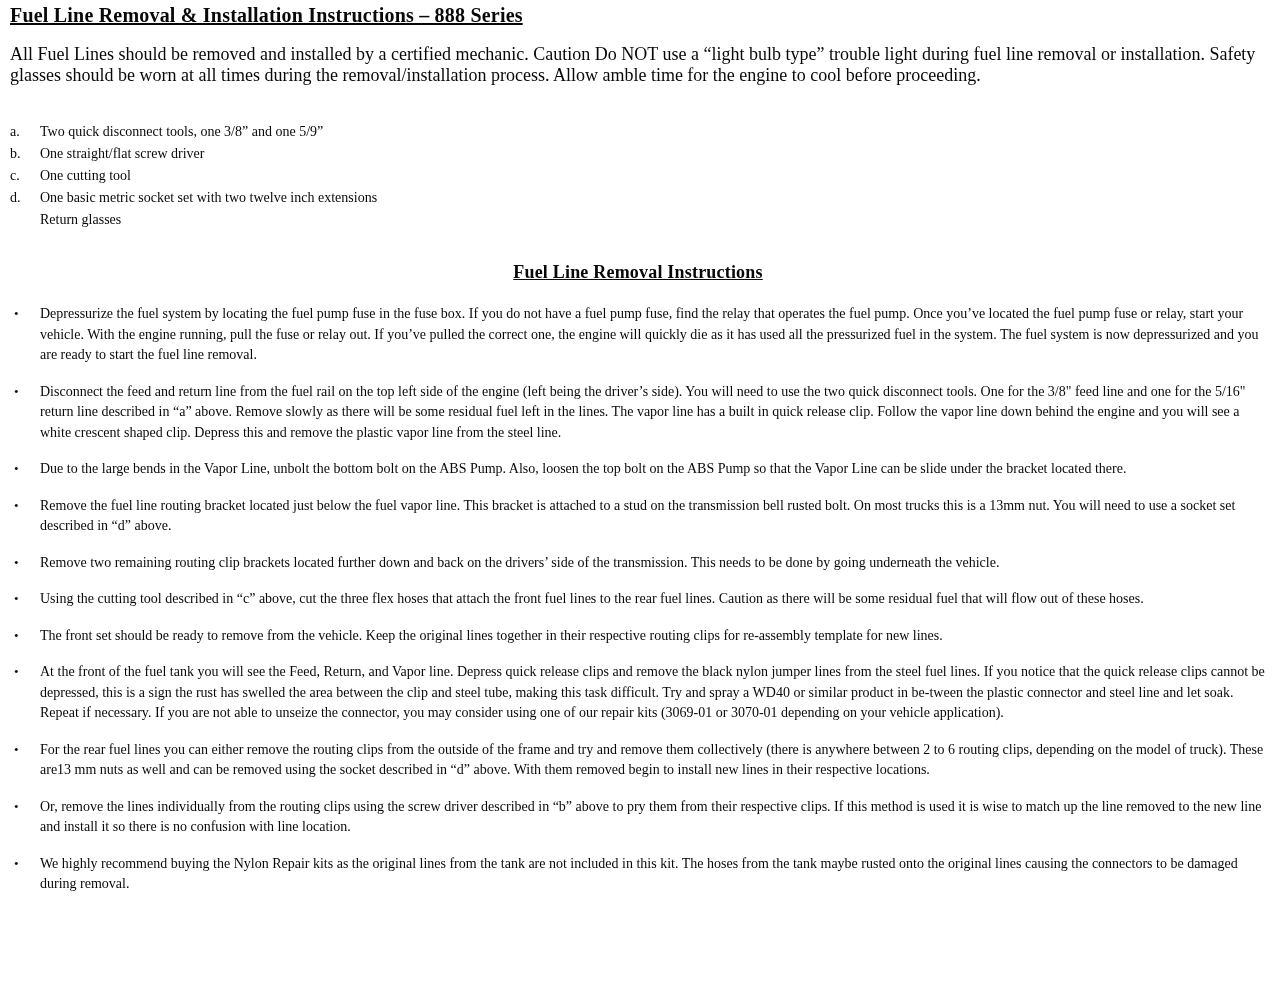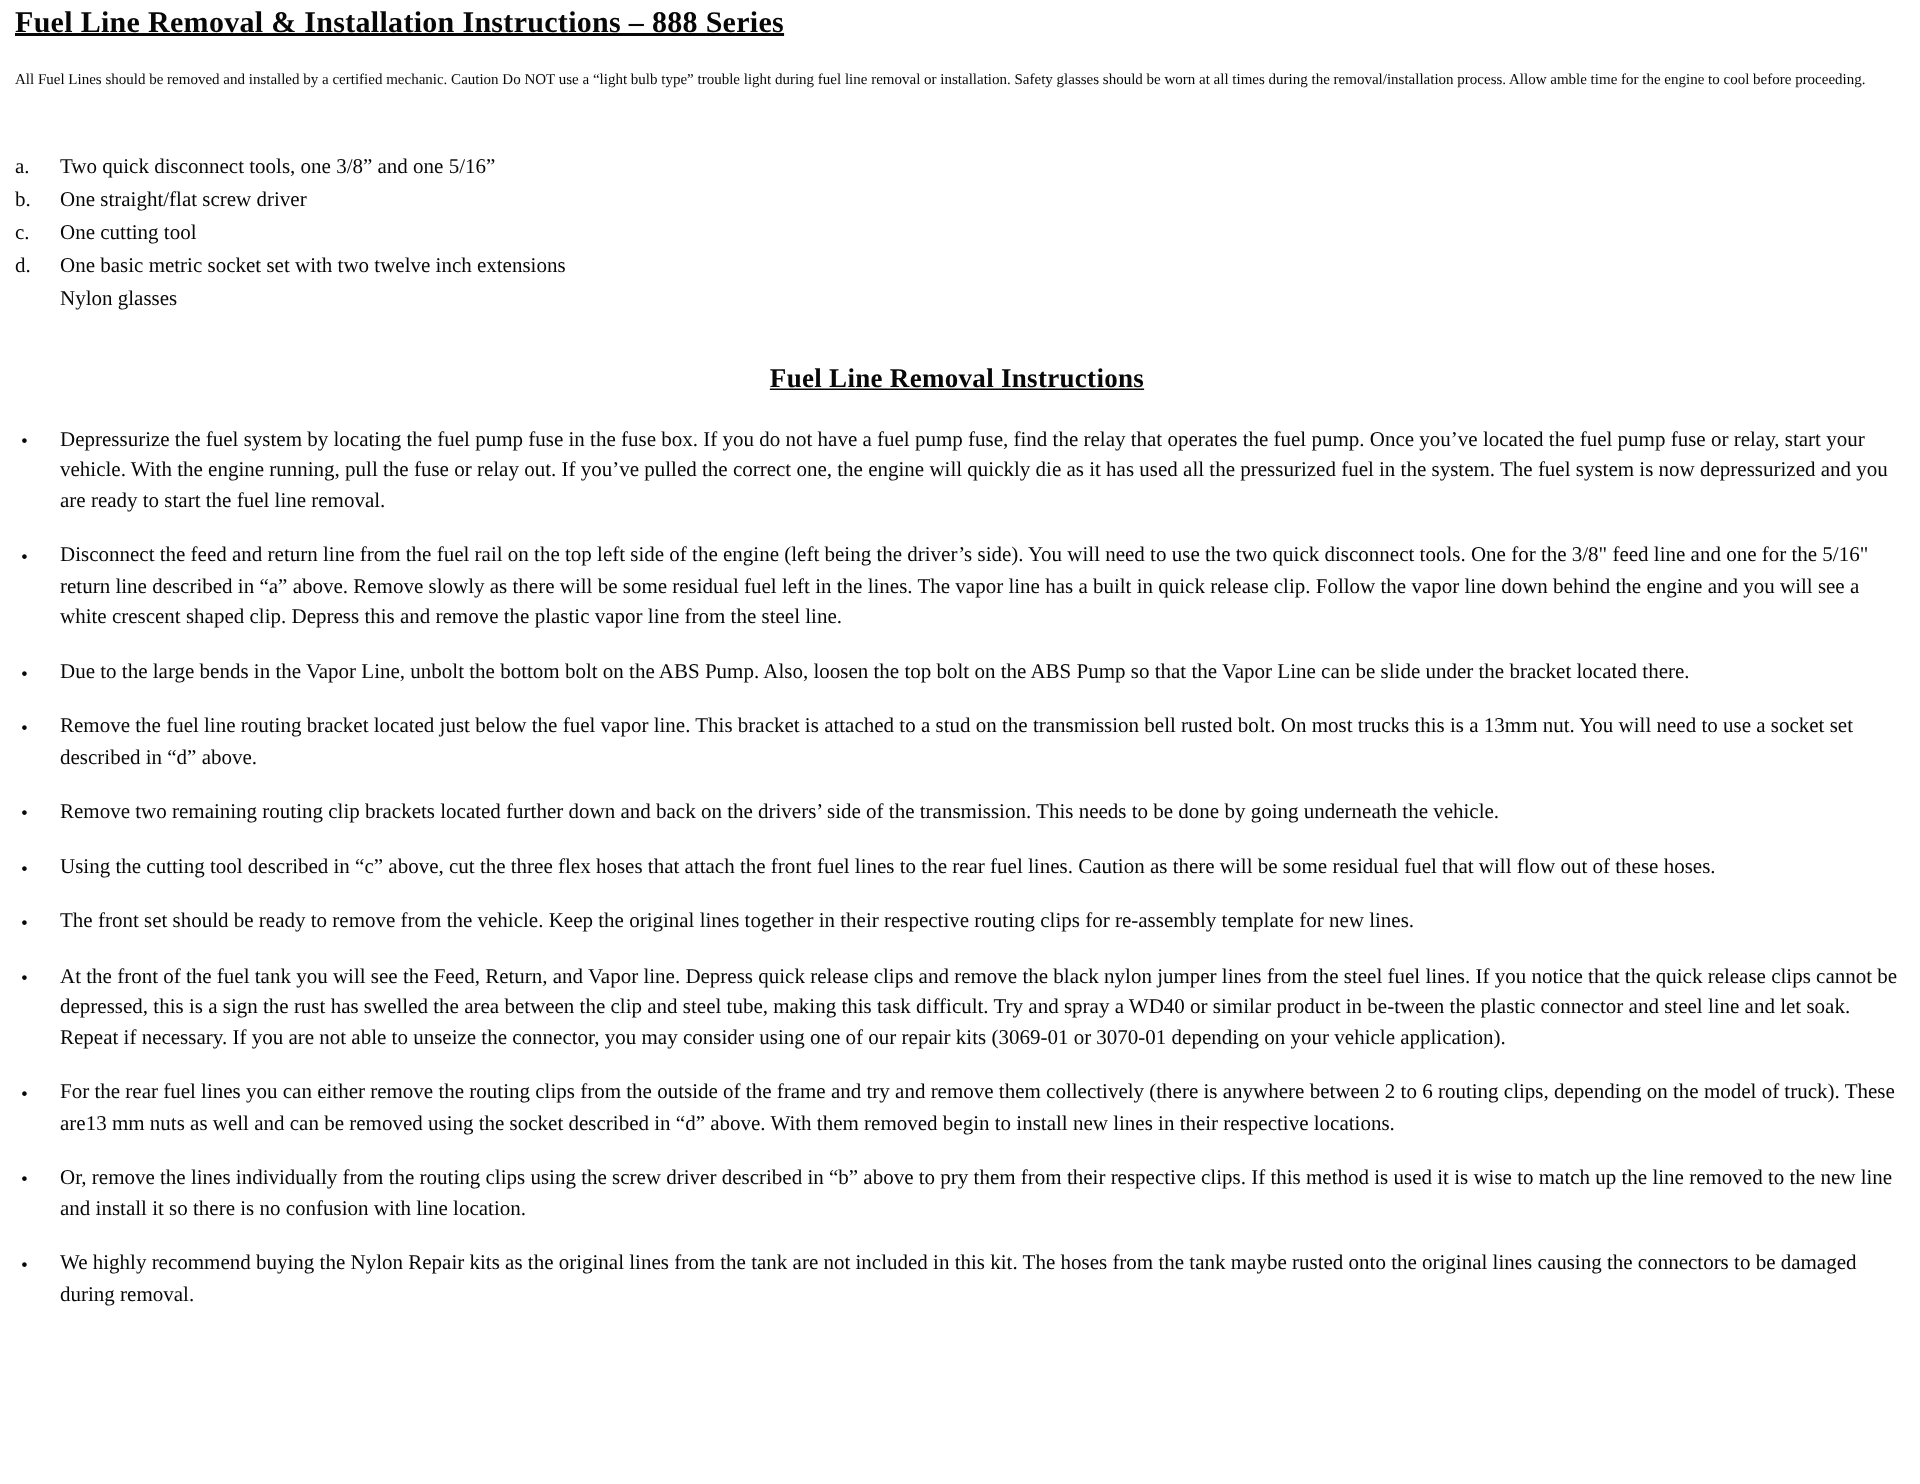--- a/index.html
+++ b/index.html
@@ -19,21 +19,21 @@
     overflow: hidden;
   }
   .doc-title {
     font-size: 20px;
     font-weight: bold;
     text-decoration: underline;
     margin: 2px 0 0 0;
     letter-spacing: 0.2px;
   }
   .intro-par {
-    font-size: 10px;
+    font-size: 18px;
     line-height: 20.5px;
     margin: 17px 0 12px 0;
     max-width: 1248px;
   }
   .tools-intro {
     font-size: 14px;
     line-height: 20.5px;
     margin: 17px 0 0 0;
   }
   .tool-list {
@@ -88,37 +88,37 @@
 <div class="page">
 
   <h1 class="doc-title">Fuel Line Removal &amp; Installation Instructions – 888 Series</h1>
 
   <p class="intro-par">All Fuel Lines should be removed and installed by a certified mechanic. Caution Do NOT use a “light bulb type” trouble light during fuel line removal or installation. Safety glasses should be worn at all times during the removal/installation process. Allow amble time for the engine to cool before proceeding.</p>
 
 
   <div class="tool-list">
     <div class="tool-row">
       <span class="tool-marker">a.</span>
-      <span class="tool-text">Two quick disconnect tools, one 3/8” and one 5/16”</span>
+      <span class="tool-text">Two quick disconnect tools, one 3/8” and one 5/9”</span>
     </div>
     <div class="tool-row">
       <span class="tool-marker">b.</span>
       <span class="tool-text">One straight/flat screw driver</span>
     </div>
     <div class="tool-row">
       <span class="tool-marker">c.</span>
       <span class="tool-text">One cutting tool</span>
     </div>
     <div class="tool-row">
       <span class="tool-marker">d.</span>
       <span class="tool-text">One basic metric socket set with two twelve inch extensions</span>
     </div>
     <div class="tool-row">
       <span class="tool-marker"></span>
-      <span class="tool-text">Nylon glasses</span>
+      <span class="tool-text">Return glasses</span>
     </div>
   </div>
 
   <h2 class="section-heading">Fuel Line Removal Instructions</h2>
 
   <ul class="steps">
     <li class="step">
       <span class="step-bullet">•</span>
       <span class="step-text">Depressurize the fuel system by locating the fuel pump fuse in the fuse box. If you do not have a fuel pump fuse, find the relay that operates the fuel pump. Once you’ve located the fuel pump fuse or relay, start your vehicle. With the engine running, pull the fuse or relay out. If you’ve pulled the correct one, the engine will quickly die as it has used all the pressurized fuel in the system. The fuel system is now depressurized and you are ready to start the fuel line removal.</span>
     </li>

